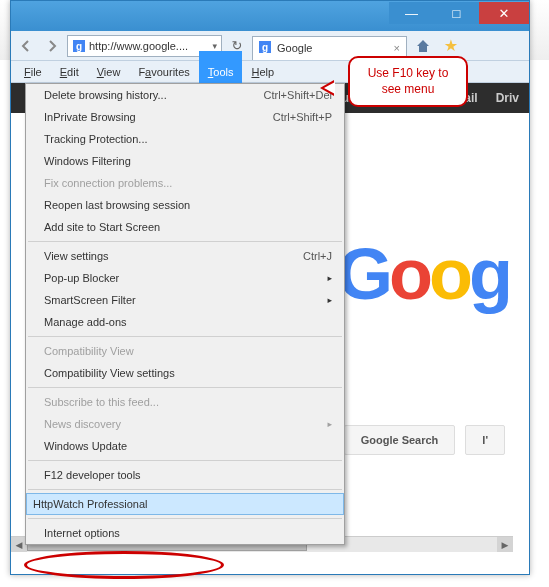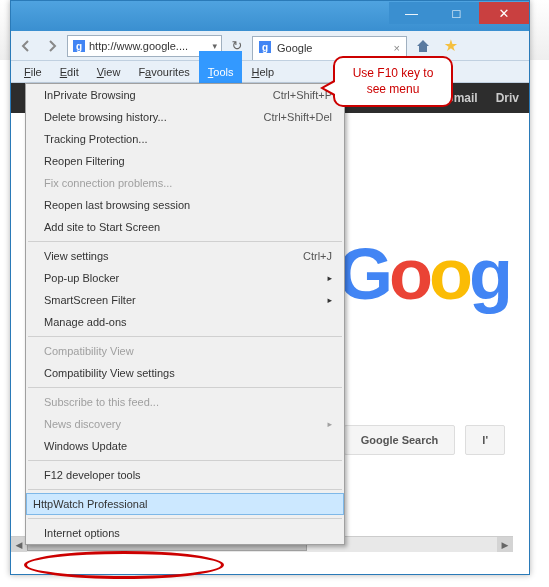--- a/index.html
+++ b/index.html
@@ -48,21 +48,21 @@
     .dd-item { padding: 5px 12px 5px 18px; display: flex; align-items: center; color: #333; }
     .dd-item.disabled { color: #a0a0a0; }
     .dd-item.highlight { background: #cce8ff; border: 1px solid #7eb8e8; padding: 4px 11px 4px 6px; }
     .dd-shortcut { margin-left: auto; color: #555; }
     .dd-arrow { margin-left: auto; font-size: 9px; }
     .dd-sep { height: 1px; background: #d0d0d0; margin: 3px 2px; }
     
     .ring { position: absolute; border: 3px solid #c00; border-radius: 50%; }
     .ring1 { top: 551px; left: 24px; width: 200px; height: 28px; z-index: 20; }
     
-    .callout { position: absolute; top: 56px; left: 333px; width: 120px; padding: 8px 10px; background: #fff; border: 2px solid #c00; border-radius: 10px; font-size: 12px; color: #c00; text-align: center; line-height: 1.3; z-index: 20; }
+    .callout { position: absolute; top: 56px; left: 348px; width: 120px; padding: 8px 10px; background: #fff; border: 2px solid #c00; border-radius: 10px; font-size: 12px; color: #c00; text-align: center; line-height: 1.3; z-index: 20; }
     .callout-pointer { position: absolute; top: 80px; left: 320px; width: 0; height: 0; border-top: 8px solid transparent; border-bottom: 8px solid transparent; border-right: 14px solid #c00; z-index: 21; }
     .callout-pointer-inner { position: absolute; top: 82px; left: 324px; width: 0; height: 0; border-top: 6px solid transparent; border-bottom: 6px solid transparent; border-right: 11px solid #fff; z-index: 22; }
     .scrollbar-h { position: absolute; bottom: 0; left: 0; right: 16px; height: 16px; background: #e8e8e8; border-top: 1px solid #ccc; display: flex; }
     .scroll-arrow { width: 16px; height: 16px; display: flex; align-items: center; justify-content: center; background: #d4d4d4; font-size: 9px; color: #666; }
     .scroll-thumb { flex: 0 0 280px; background: #c0c0c0; border: 1px solid #a0a0a0; margin: 1px 0; }
     .scroll-track { flex: 1; }
   </style>
 </head>
 <body>
 
@@ -147,32 +147,32 @@
     <div class="scrollbar-h">
       <div class="scroll-arrow">◀</div>
       <div class="scroll-thumb"></div>
       <div class="scroll-track"></div>
       <div class="scroll-arrow">▶</div>
     </div>
   </div>
 
   <div class="dropdown">
     <div class="dd-item">
+        <span>Delete browsing history...</span>
+        <span class="dd-shortcut">Ctrl+Shift+Del</span>
+      </div>
+    <div class="dd-item">
         <span>InPrivate Browsing</span>
         <span class="dd-shortcut">Ctrl+Shift+P</span>
       </div>
     <div class="dd-item">
-        <span>Delete browsing history...</span>
-        <span class="dd-shortcut">Ctrl+Shift+Del</span>
-      </div>
-    <div class="dd-item">
         <span>Tracking Protection...</span>
       </div>
     <div class="dd-item">
-        <span>Reopen Filtering</span>
+        <span>Windows Filtering</span>
       </div>
     <div class="dd-item disabled">
         <span>Fix connection problems...</span>
       </div>
     <div class="dd-item">
         <span>Reopen last browsing session</span>
       </div>
     <div class="dd-item">
         <span>Add site to Start Screen</span>
       </div>

